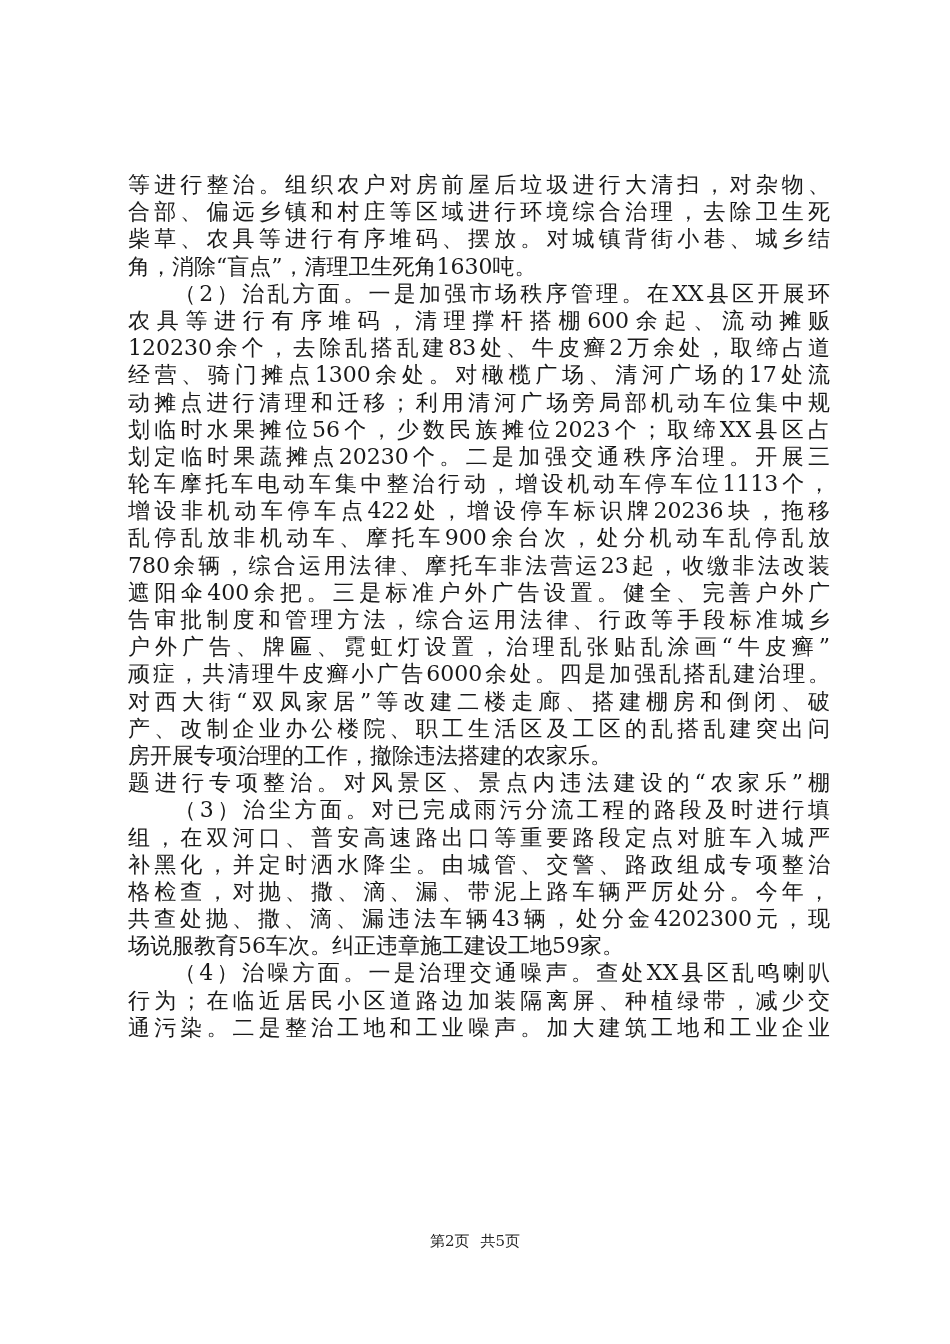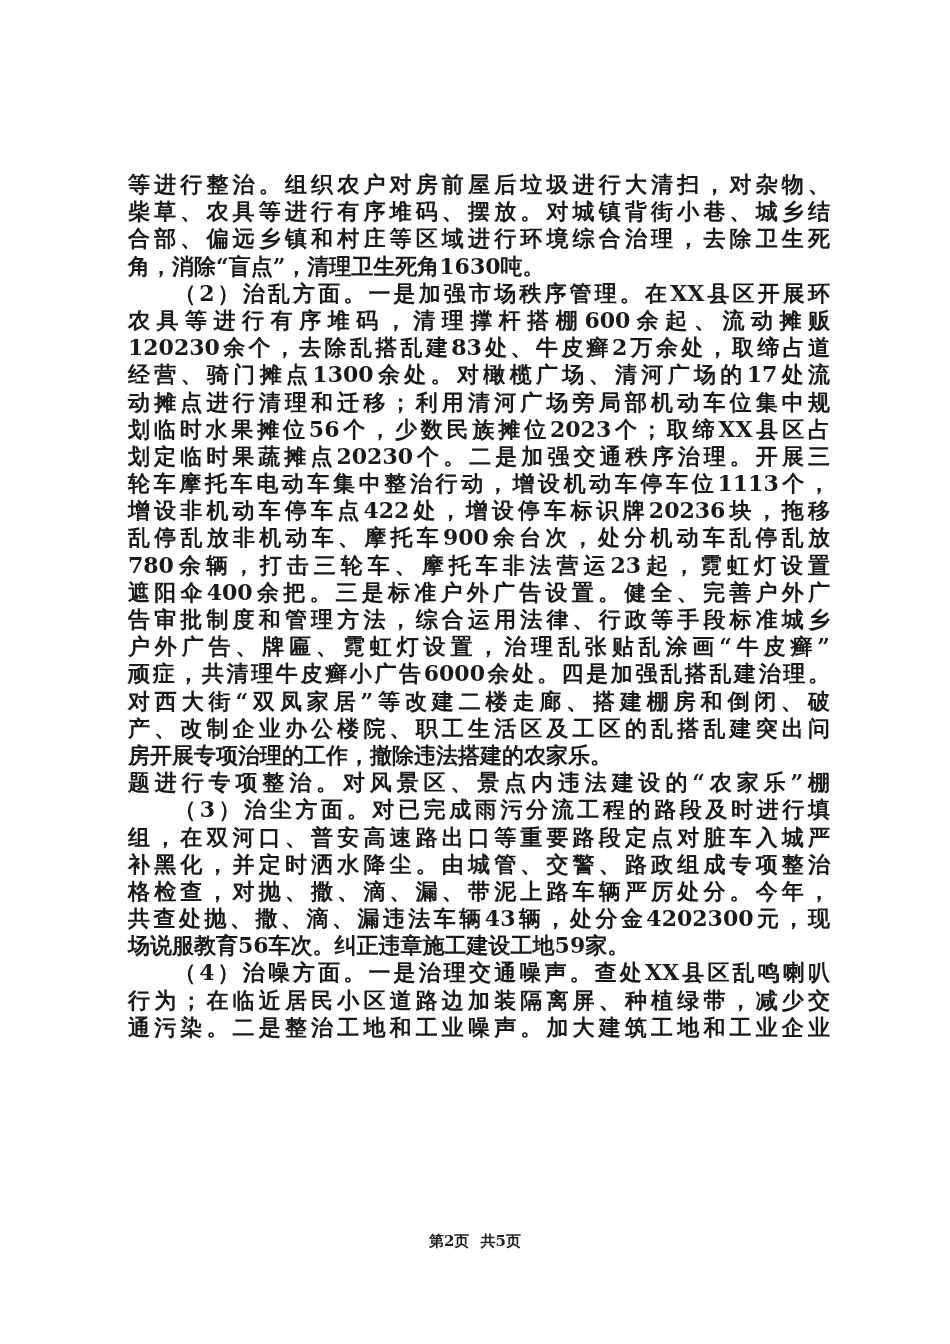--- a/index.html
+++ b/index.html
@@ -14,21 +14,20 @@
       overflow: hidden;
       font-family: "DejaVu Serif", "Liberation Serif", serif;
       color: #1a1a1a;
     }
     .page {
       position: absolute;
       left: 0; top: 0;
       width: 950px;
       height: 1344px;
       background: #ffffff;
-      font-weight: bold;
     }
     .body-text {
       position: absolute;
       left: 128px;
       top: 171px;
       width: 702px;
     }
     .line {
       display: block;
       height: 27.2px;
@@ -55,34 +54,34 @@
       color: #222;
     }
     .footer span { margin: 0 3px; }
   </style>
 </head>
 <body>
 
 <div class="page">
   <div class="body-text" id="body-text">
       <span class="line">等进行整治。组织农户对房前屋后垃圾进行大清扫，对杂物、</span>
+      <span class="line">合部、偏远乡镇和村庄等区域进行环境综合治理，去除卫生死</span>
       <span class="line">柴草、农具等进行有序堆码、摆放。对城镇背街小巷、城乡结</span>
-      <span class="line">合部、偏远乡镇和村庄等区域进行环境综合治理，去除卫生死</span>
       <span class="line last">角，消除“盲点”，清理卫生死角1630吨。</span>
       <span class="line indent">（2）治乱方面。一是加强市场秩序管理。在XX县区开展环</span>
       <span class="line">农具等进行有序堆码，清理撑杆搭棚600余起、流动摊贩</span>
       <span class="line">120230余个，去除乱搭乱建83处、牛皮癣2万余处，取缔占道</span>
       <span class="line">经营、骑门摊点1300余处。对橄榄广场、清河广场的17处流</span>
       <span class="line">动摊点进行清理和迁移；利用清河广场旁局部机动车位集中规</span>
       <span class="line">划临时水果摊位56个，少数民族摊位2023个；取缔XX县区占</span>
       <span class="line">划定临时果蔬摊点20230个。二是加强交通秩序治理。开展三</span>
       <span class="line">轮车摩托车电动车集中整治行动，增设机动车停车位1113个，</span>
       <span class="line">增设非机动车停车点422处，增设停车标识牌20236块，拖移</span>
       <span class="line">乱停乱放非机动车、摩托车900余台次，处分机动车乱停乱放</span>
-      <span class="line">780余辆，打击三轮车、摩托车非法营运23起，霓虹灯设置</span>
+      <span class="line">780余辆，综合运用法律、摩托车非法营运23起，收缴非法改装</span>
       <span class="line">遮阳伞400余把。三是标准户外广告设置。健全、完善户外广</span>
       <span class="line">告审批制度和管理方法，综合运用法律、行政等手段标准城乡</span>
       <span class="line">户外广告、牌匾、霓虹灯设置，治理乱张贴乱涂画“牛皮癣”</span>
       <span class="line">顽症，共清理牛皮癣小广告6000余处。四是加强乱搭乱建治理。</span>
       <span class="line">对西大街“双凤家居”等改建二楼走廊、搭建棚房和倒闭、破</span>
       <span class="line">产、改制企业办公楼院、职工生活区及工区的乱搭乱建突出问</span>
       <span class="line last">房开展专项治理的工作，撤除违法搭建的农家乐。</span>
       <span class="line">题进行专项整治。对风景区、景点内违法建设的“农家乐”棚</span>
       <span class="line indent">（3）治尘方面。对已完成雨污分流工程的路段及时进行填</span>
       <span class="line">组，在双河口、普安高速路出口等重要路段定点对脏车入城严</span>

